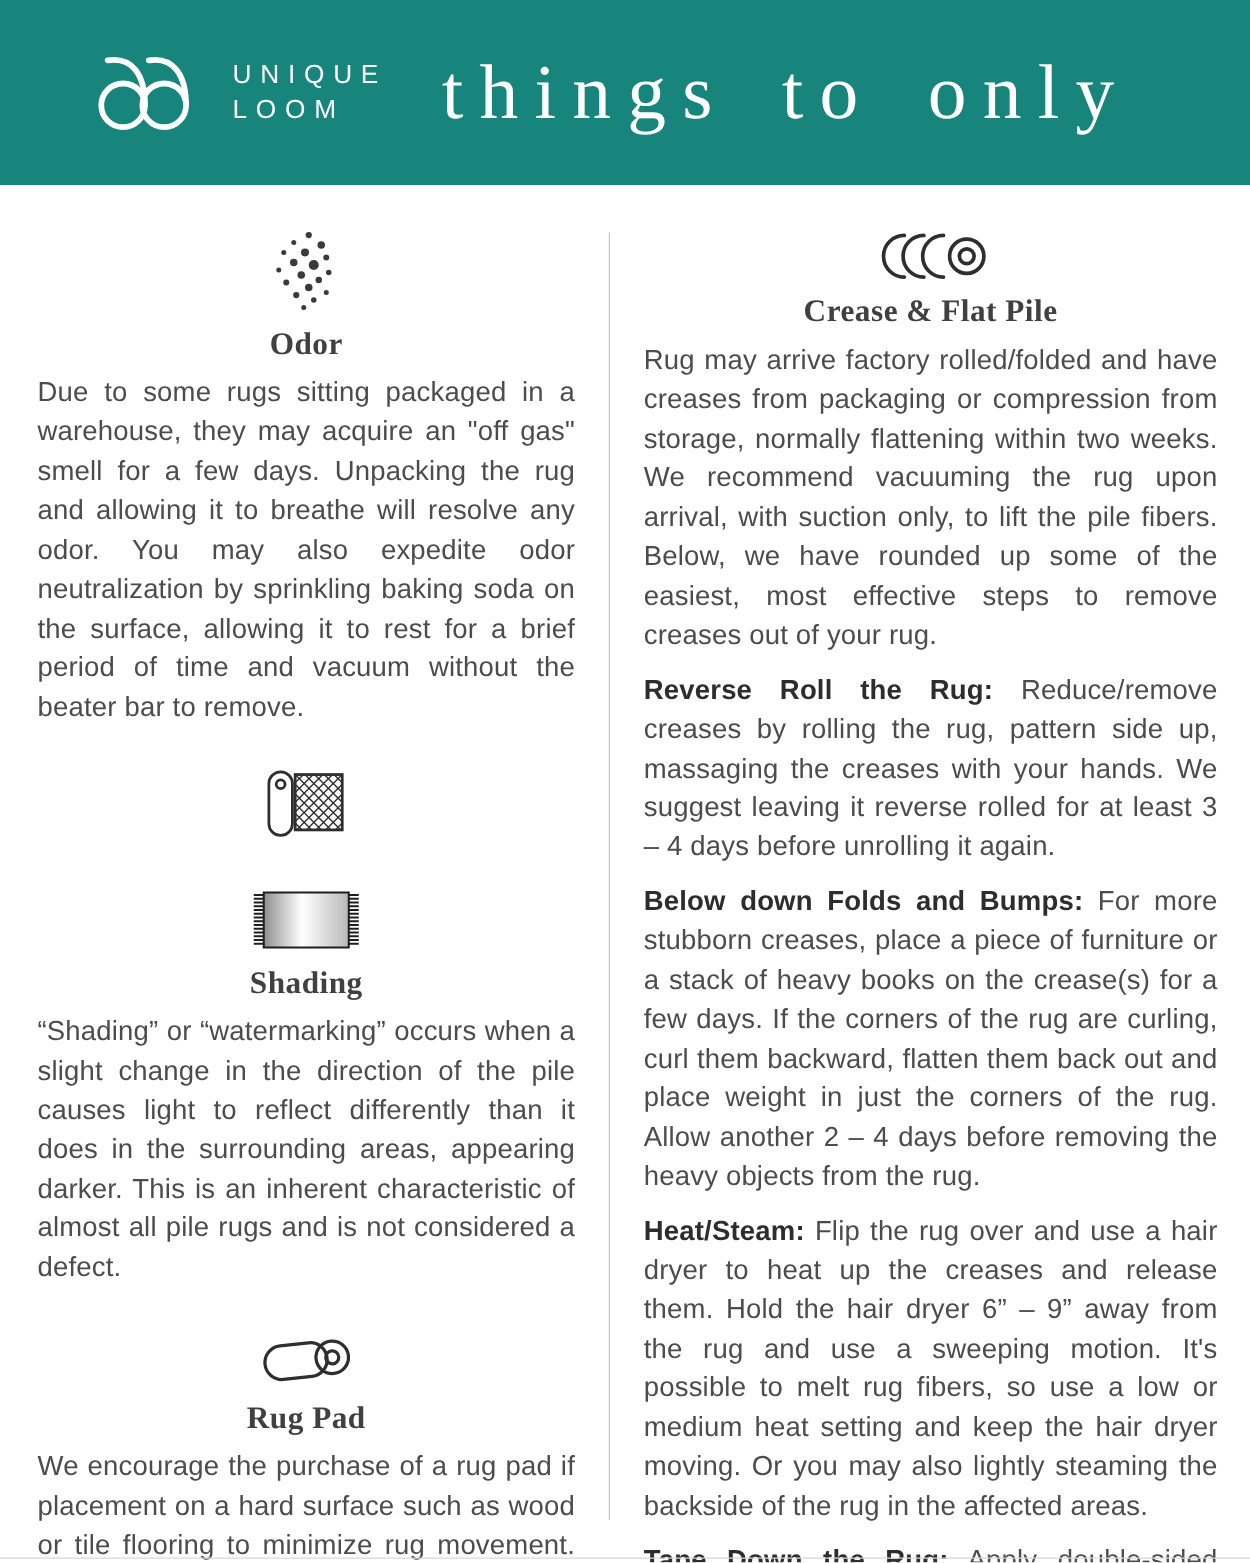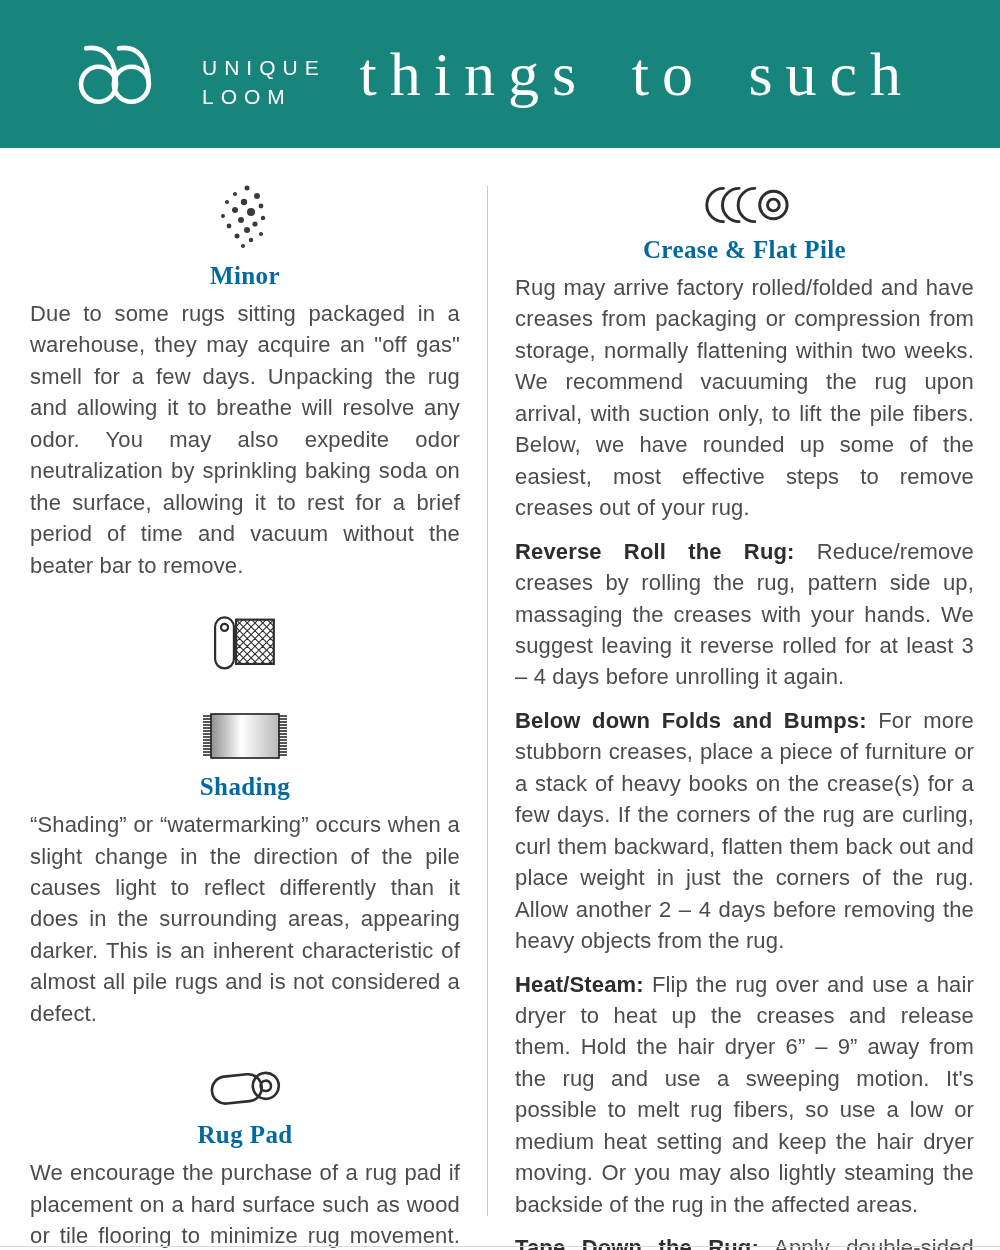--- a/index.html
+++ b/index.html
@@ -16,21 +16,21 @@
 
   
   .banner {
     height: 148px;
     background: #17857B;
     display: flex;
     align-items: center;
     padding: 0 42px 0 66px;
     color: #ffffff;
   }
-  .brand { display: flex; align-items: flex-end; gap: 32px; }
+  .brand { display: flex; align-items: center; gap: 16px; }
   .brand-logo { display: block; }
   .brand-text {
     display: flex;
     flex-direction: column;
     font-size: 21px;
     letter-spacing: 7px;
     line-height: 1.35;
     font-weight: 400;
     color: #ffffff;
   }
@@ -66,21 +66,21 @@
     display: flex;
     justify-content: center;
     align-items: flex-end;
     margin-bottom: 8px;
   }
   h2.section-heading {
     font-family: "Liberation Serif", serif;
     font-weight: 700;
     font-size: 25px;
     letter-spacing: 0.4px;
-    color: #0369a1;
+    color: #404040;
     text-align: center;
     margin: 6px 0 8px 0;
   }
   p.body-text {
     font-size: 22px;
     line-height: 1.43;
     letter-spacing: 0.15px;
     color: #4c4c4c;
     text-align: justify;
   }
@@ -113,21 +113,21 @@
           <circle cx="63" cy="46" r="17"></circle>
           <path d="M48 46 C48 22 38 8 19 11"></path>
           <path d="M80 46 C80 22 70 8 51 11"></path>
         </g>
       </svg>
       <div class="brand-text">
         <span>UNIQUE</span>
         <span>LOOM</span>
       </div>
     </div>
-    <h1 class="banner-title">things to such</h1>
+    <h1 class="banner-title">things to only</h1>
   </header>
 
   <main class="content">
 
     <section class="col left">
 
       <div class="section">
         <div class="icon-wrap">
           <svg width="58" height="72" viewBox="0 0 56 72" aria-hidden="true">
             <g fill="#3a3a3a">
@@ -145,21 +145,21 @@
                 <circle cx="38" cy="42" r="2.6"></circle>
               <circle cx="12" cy="44" r="2.4"></circle>
                 <circle cx="30" cy="48" r="3"></circle>
               <circle cx="44" cy="52" r="2"></circle>
                 <circle cx="20" cy="54" r="2.5"></circle>
               <circle cx="34" cy="58" r="2.2"></circle>
                 <circle cx="26" cy="64" r="2"></circle>
             </g>
           </svg>
         </div>
-        <h2 class="section-heading">Minor</h2>
+        <h2 class="section-heading">Odor</h2>
         <p class="body-text">Due to some rugs sitting packaged in a warehouse, they may acquire an "off gas" smell for a few days. Unpacking the rug and allowing it to breathe will resolve any odor. You may also expedite odor neutralization by sprinkling baking soda on the surface, allowing it to rest for a brief period of time and vacuum without the beater bar to remove.</p>
       </div>
 
       <div class="section">
         <div class="icon-wrap">
           <svg width="72" height="62" viewBox="0 0 64 56" aria-hidden="true">
             <g fill="none" stroke="#2e2e2e" stroke-width="2">
               <rect x="24" y="6" width="34" height="40"></rect>
               <rect x="5" y="4" width="17" height="46" rx="8.5"></rect>
               <circle cx="13.5" cy="13" r="3.2"></circle>

